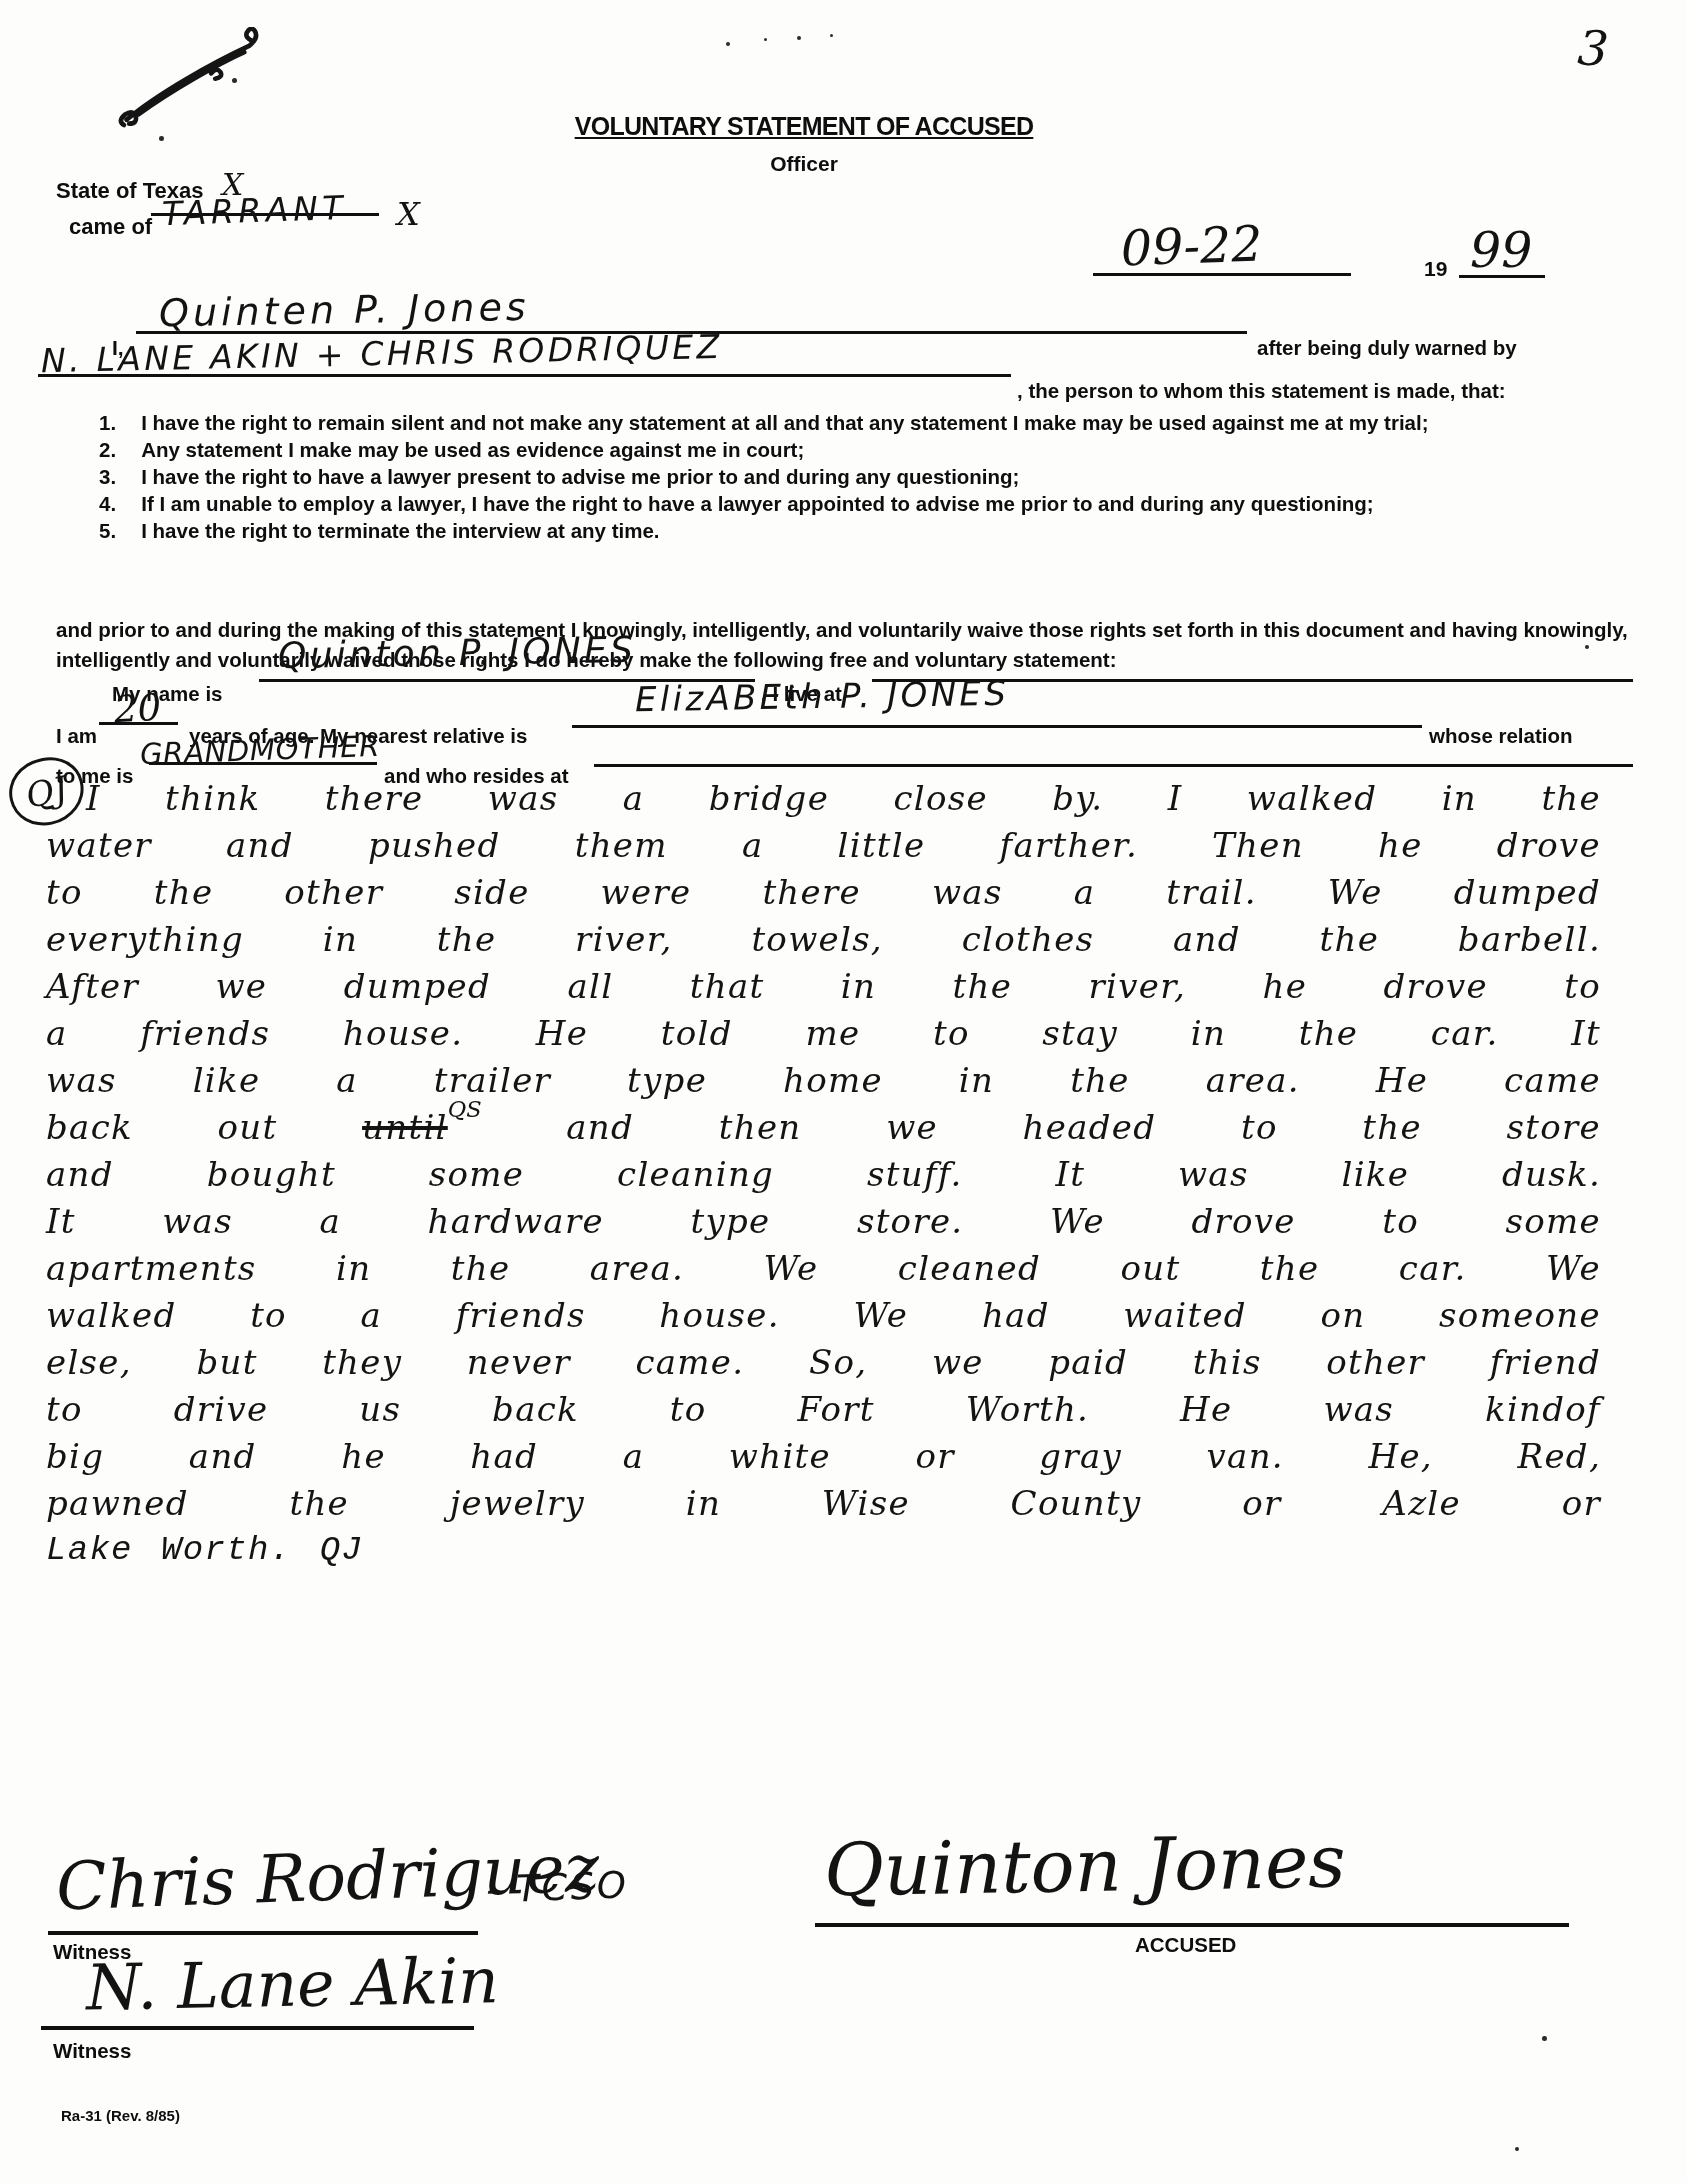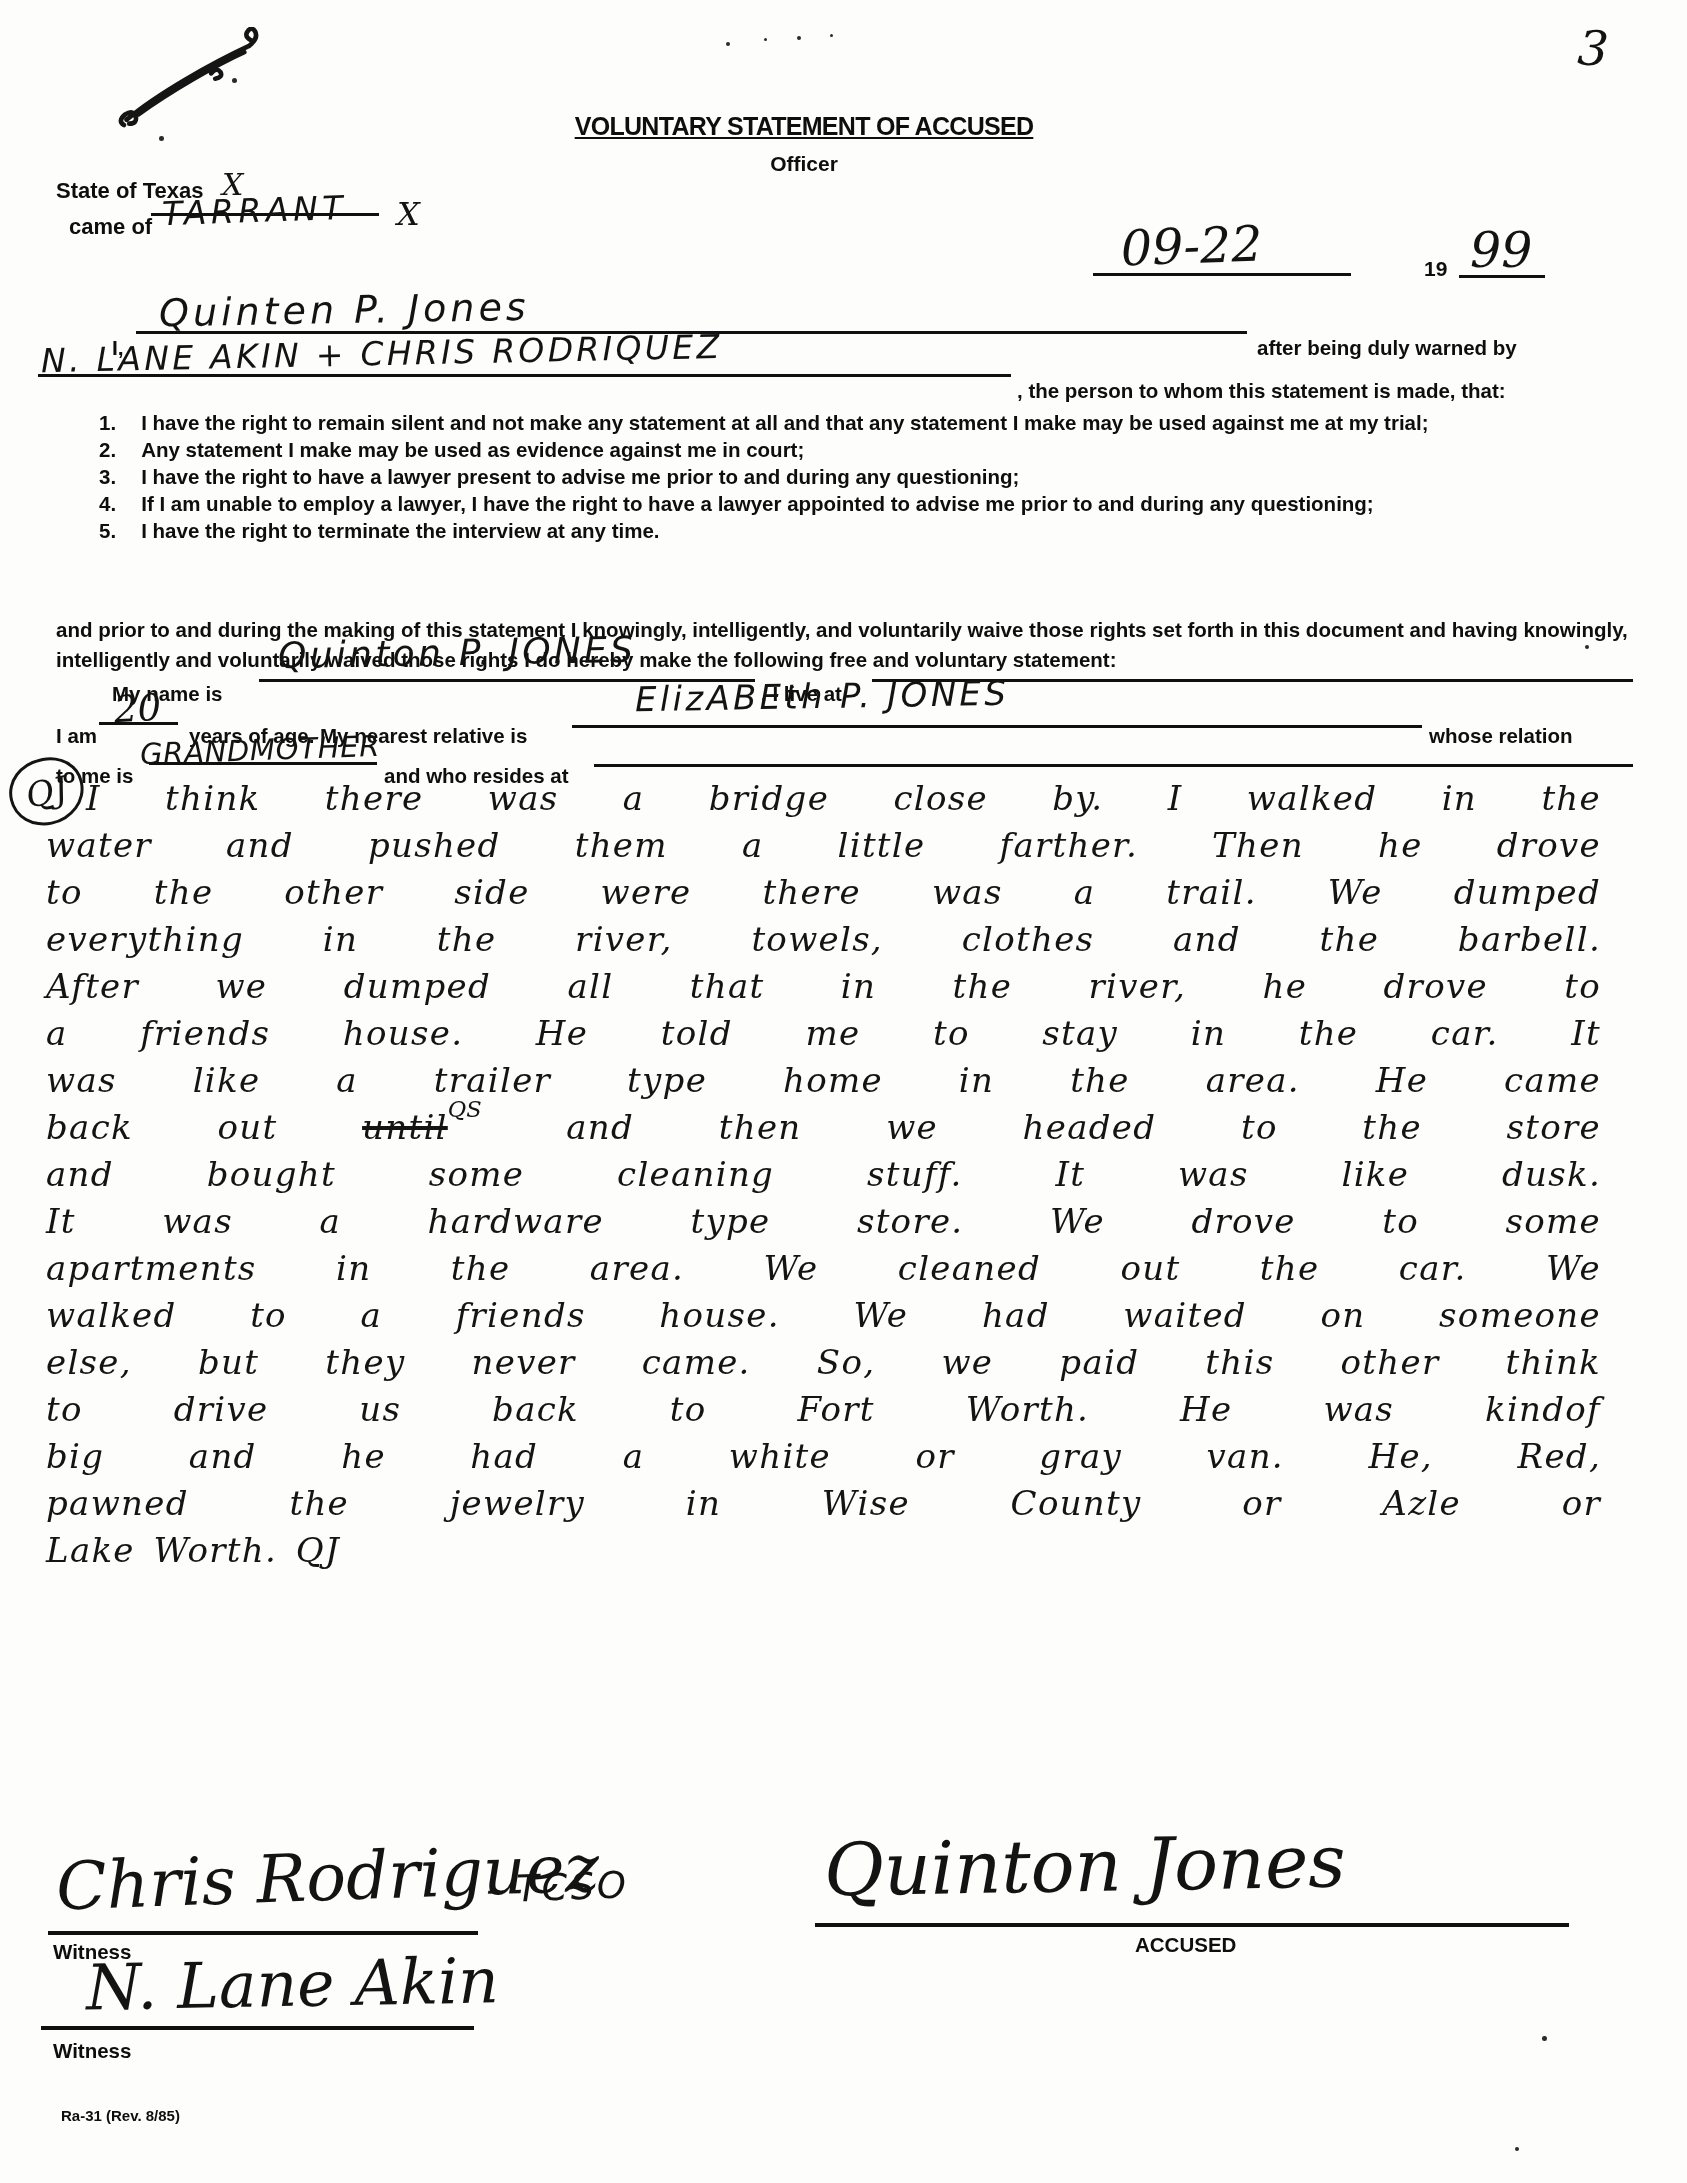--- a/index.html
+++ b/index.html
@@ -12,21 +12,21 @@
   .sub{font-size:21px;}
   .ul{position:absolute;height:0;border-bottom:3.3px solid #101010;}
   .sigline{border-bottom:4px solid #101010;}
   
   .hw{font-family:"DejaVu Serif",serif;font-style:italic;color:#131313;}
   .hwp{font-family:"DejaVu Sans",sans-serif;font-style:italic;color:#131313;letter-spacing:2.6px;}
   .statement{position:absolute;left:46px;top:775px;width:1555px;}
   .sline{font-family:"DejaVu Serif",serif;font-style:italic;color:#141414;
          font-size:34px;line-height:47px;height:47px;letter-spacing:1.3px;word-spacing:6.6px;
          text-align:justify;text-align-last:justify;text-justify:inter-word;overflow:visible;white-space:nowrap;}
-  .sline.noj{text-align:right;text-align-last:left;}
+  .sline.noj{text-align:right;text-align-last:left;font-family:Liberation Mono, monospace;}
   .strike{text-decoration:line-through;text-decoration-thickness:4px;}
   .sup-initials{position:relative;top:-22.5px;font-size:22.5px;letter-spacing:0;}
   .rights{position:absolute;left:99px;top:409px;width:1475px;}
   .ritem{display:flex;}
   .rnum{width:29px;margin-right:13.2px;text-align:left;flex:none;}
   .rtext{flex:1;}
   .speck{position:absolute;background:#2a2a2a;border-radius:50%;}
   .circle-initials{position:absolute;left:9.3px;top:758px;width:69px;height:61px;
       border:3.3px solid #141414;border-radius:50% 46% 52% 48%;display:flex;align-items:center;justify-content:center;
       transform:rotate(-12deg);font-size:34px;}
@@ -130,21 +130,21 @@
     <div class="sline">to the other side were there was a trail. We dumped</div>
     <div class="sline">everything in the river, towels, clothes and the barbell.</div>
     <div class="sline">After we dumped all that in the river, he drove to</div>
     <div class="sline">a friends house. He told me to stay in the car. It</div>
     <div class="sline">was like a trailer type home in the area. He came</div>
     <div class="sline"><span>back out </span><span class="strike">until</span><span class="sup-initials">QS</span><span> and then we headed to the store</span></div>
     <div class="sline">and bought some cleaning stuff. It was like dusk.</div>
     <div class="sline">It was a hardware type store. We drove to some</div>
     <div class="sline">apartments in the area. We cleaned out the car. We</div>
     <div class="sline">walked to a friends house. We had waited on someone</div>
-    <div class="sline">else, but they never came. So, we paid this other think</div>
+    <div class="sline">else, but they never came. So, we paid this other friend</div>
     <div class="sline">to drive us back to Fort Worth. He was kindof</div>
     <div class="sline">big and he had a white or gray van. He, Red,</div>
     <div class="sline">pawned the jewelry in Wise County or Azle or</div>
     <div class="sline noj">Lake Worth. QJ</div>
   </div>
 
   <div class="abs hw" style="left:56px;top:1839px;font-size:66px;transform:rotate(-2deg)">Chris Rodriguez</div>
   <div class="abs hwp" style="left:486px;top:1866px;font-size:37px;transform:rotate(-2deg)">- TCSO</div>
   <div class="ul sigline" style="left:48px;top:1931px;width:430px"></div>
   <div class="abs form" style="left:53px;top:1940px;font-size:20.5px">Witness</div>

